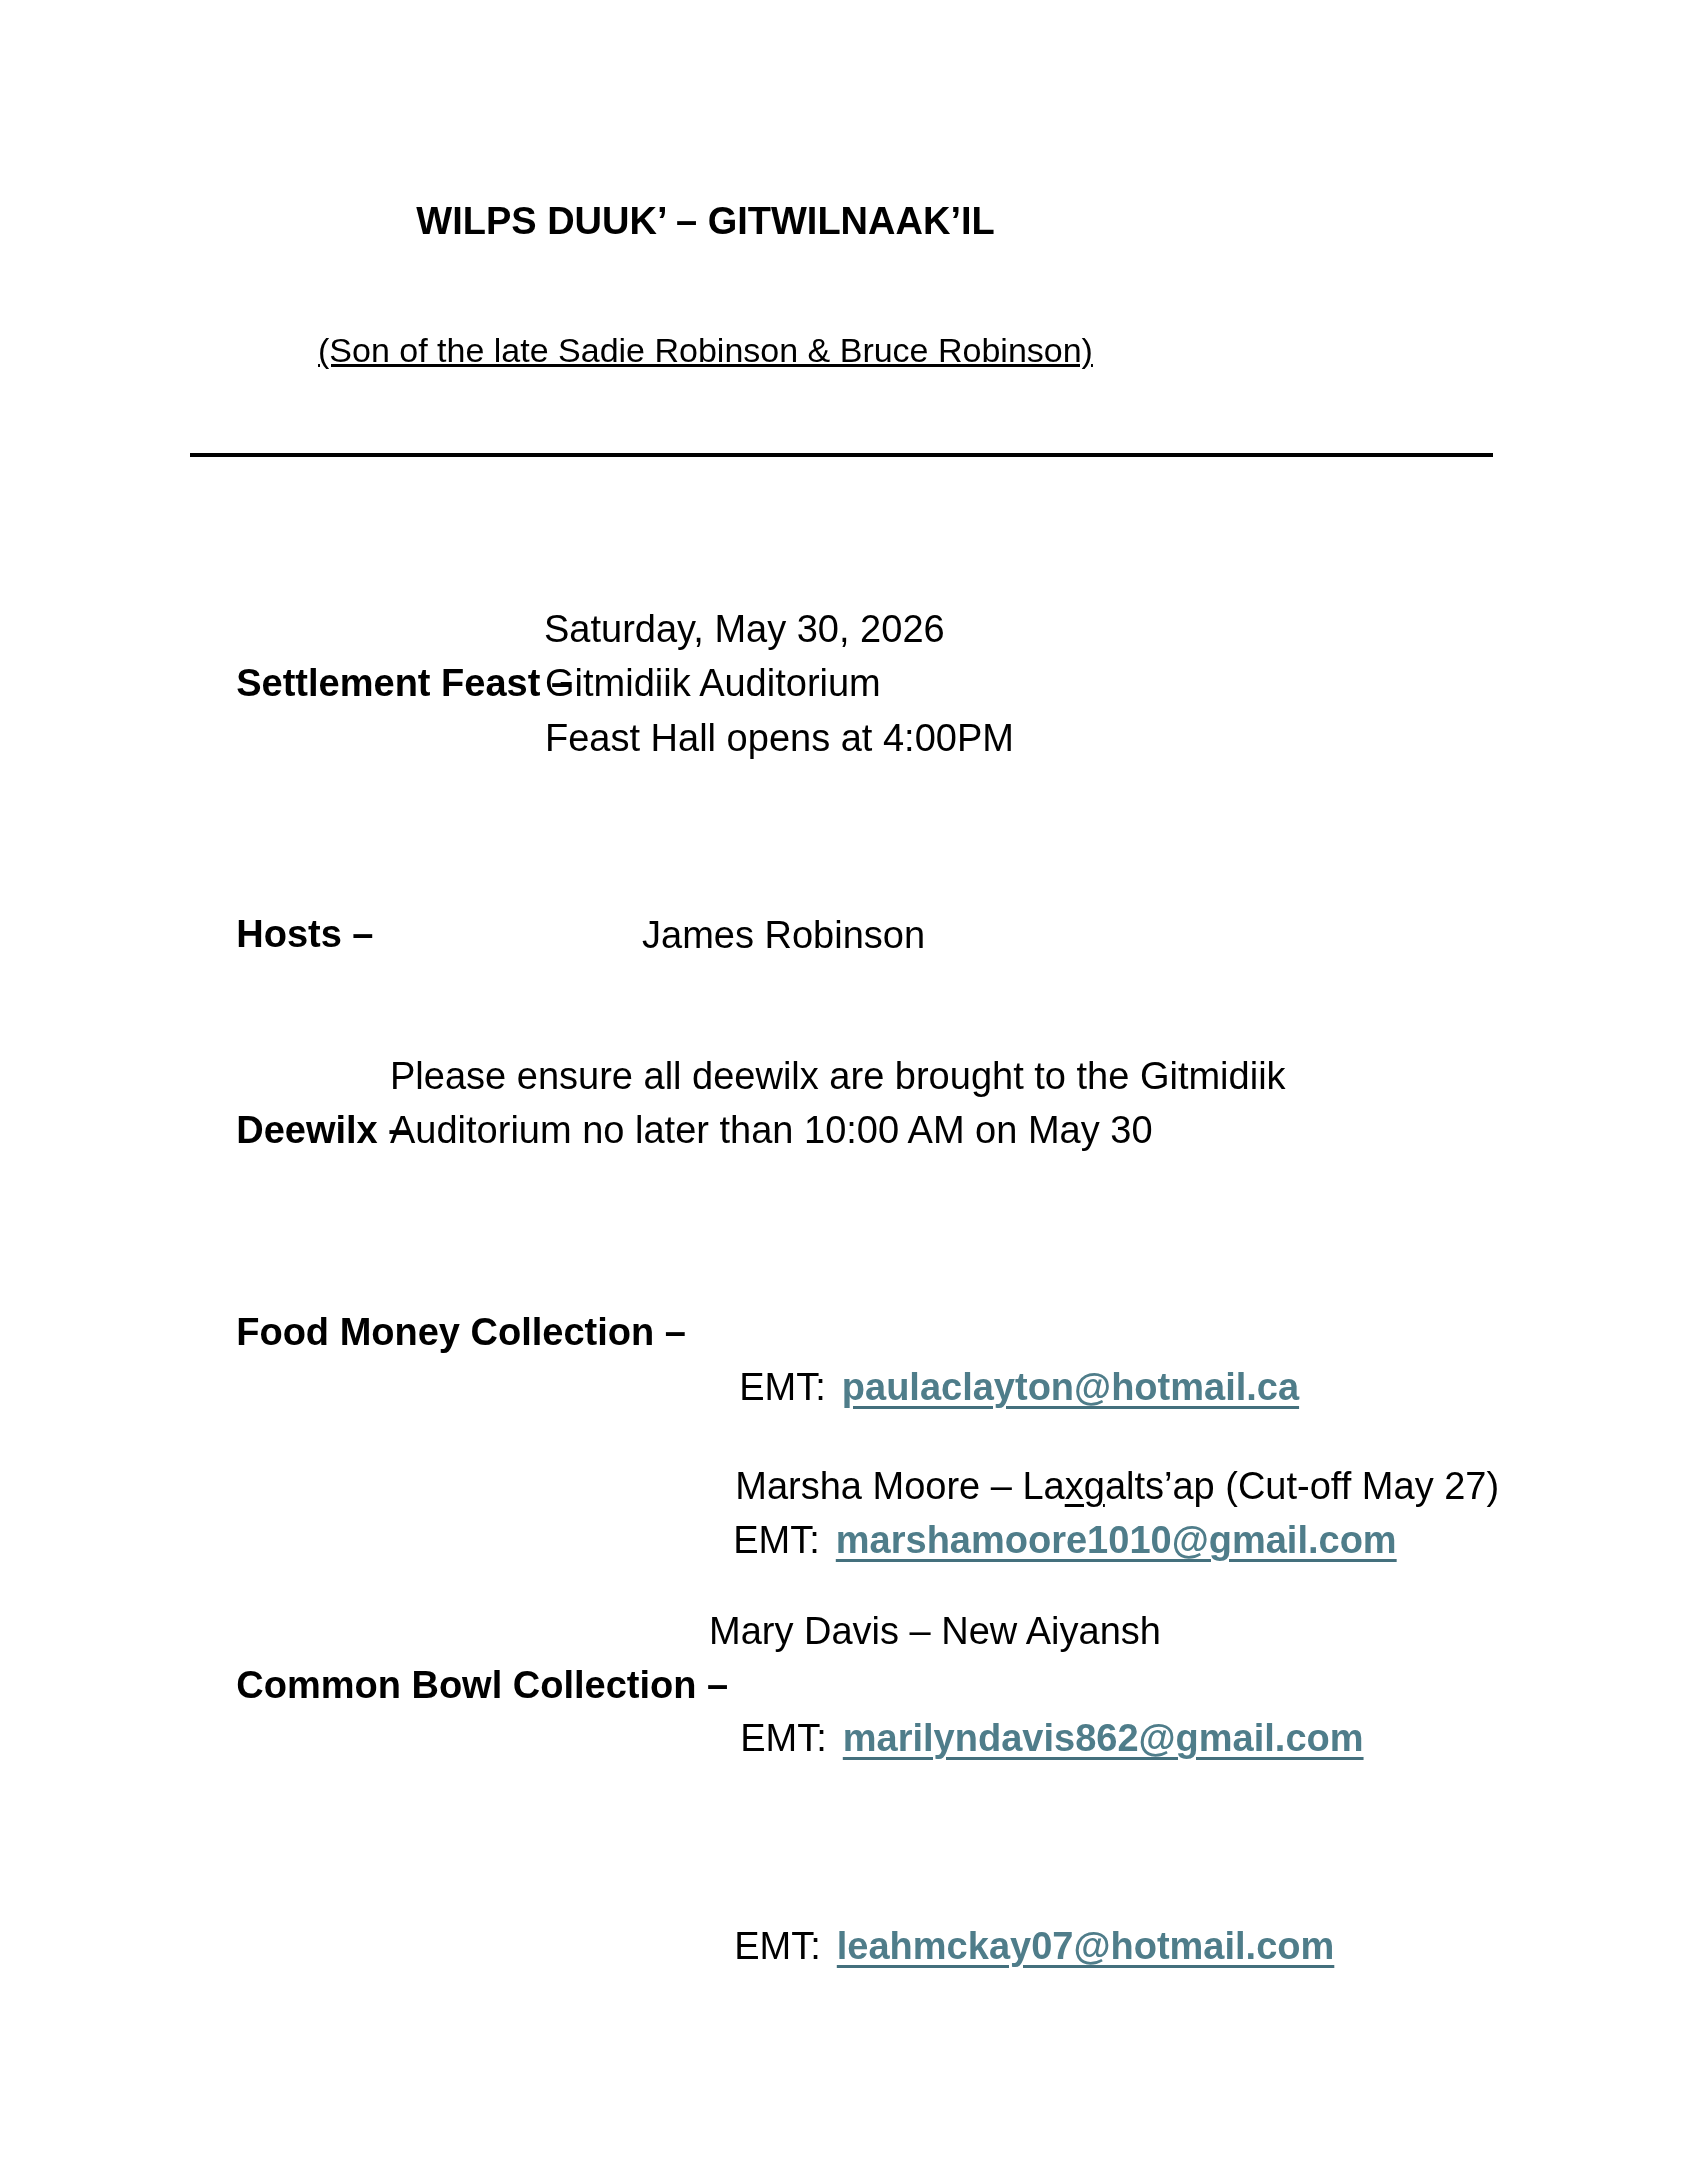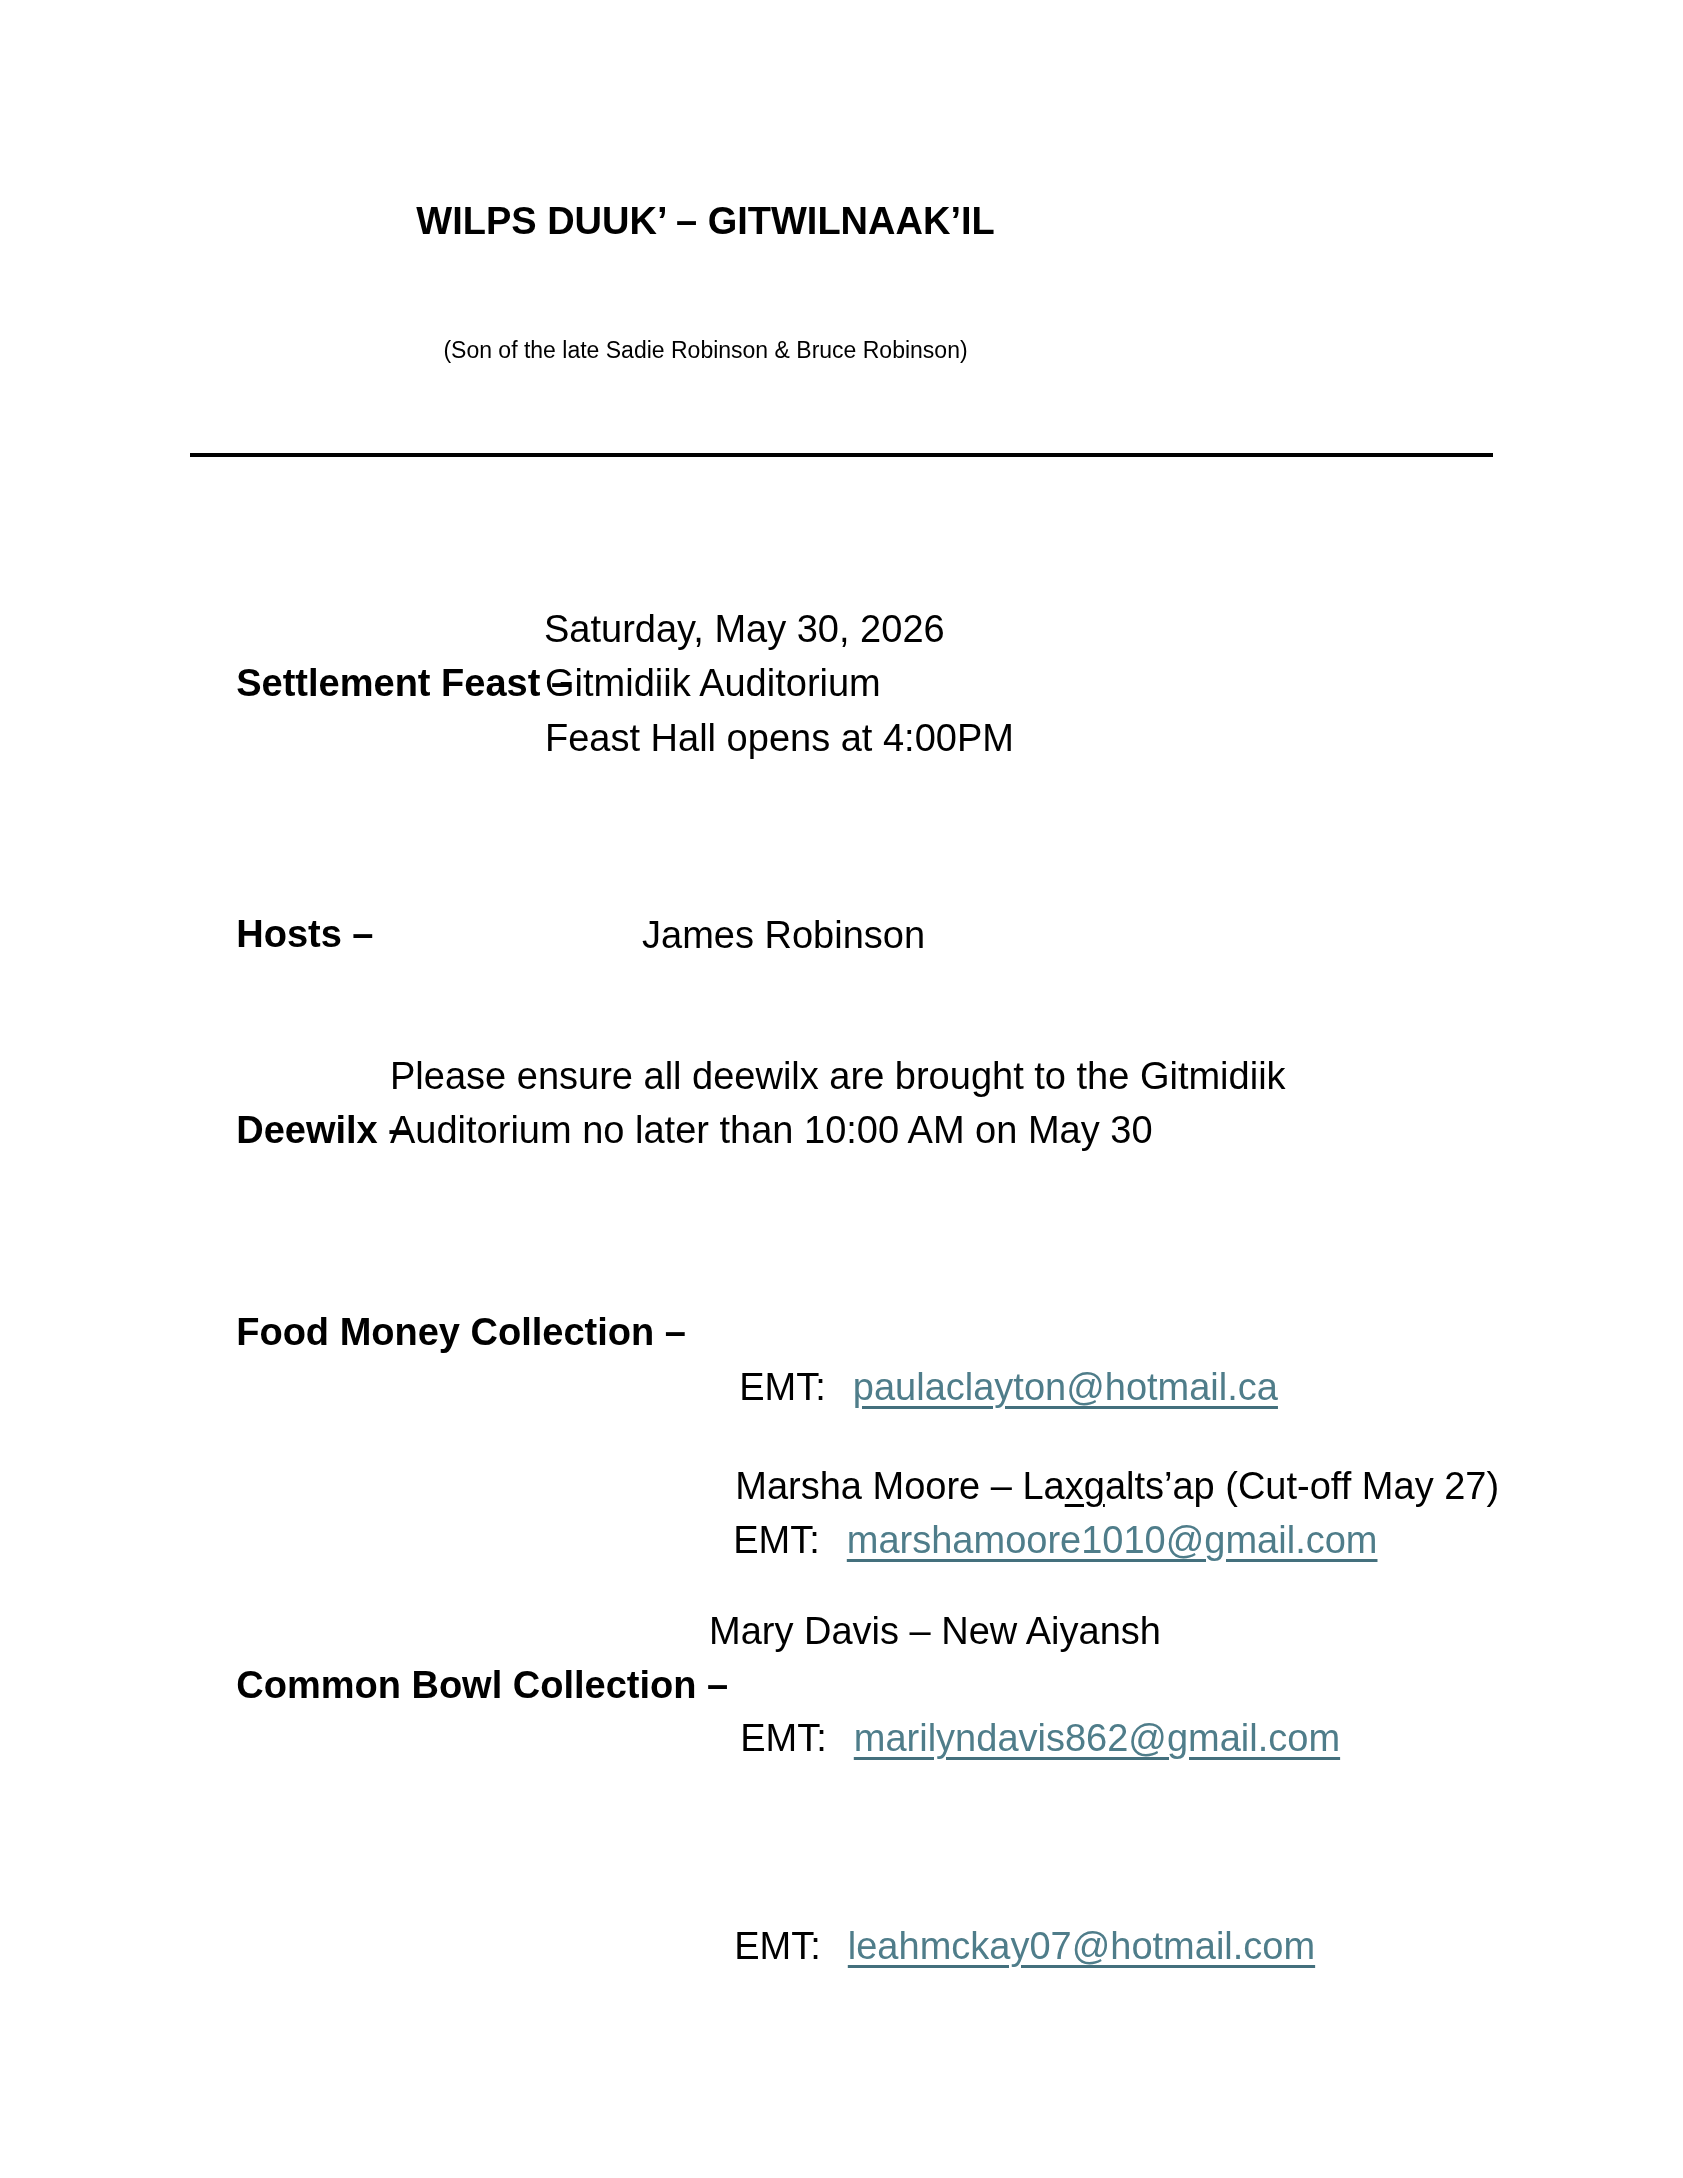--- a/index.html
+++ b/index.html
@@ -21,42 +21,43 @@
     position: absolute;
     line-height: 54px;
     white-space: pre;
   }
   .b { font-weight: bold; }
   .center {
     left: 0;
     width: 1411px;
     text-align: center;
   }
-  .note { font-size: 23px; }
+  .note { font-size: 34px; text-decoration: underline; }
   .col {
     position: absolute;
     top: 0;
     white-space: pre;
   }
   .divider {
     position: absolute;
     left: 190px;
     top: 453px;
     width: 1303px;
     height: 4px;
     background: #000000;
   }
   a.email {
     color: #4f7d8a;
     text-decoration: underline;
     text-decoration-color: #44707d;
     text-decoration-thickness: 3px;
     text-underline-offset: 6px;
-    margin-left: 27px;
+    margin-left: 16px;
     cursor: pointer;
+    font-weight: bold;
   }
   .u-xg {
     text-decoration: underline;
     text-decoration-thickness: 3px;
     text-underline-offset: 5px;
   }
 </style>
 </head>
 <body>
 

